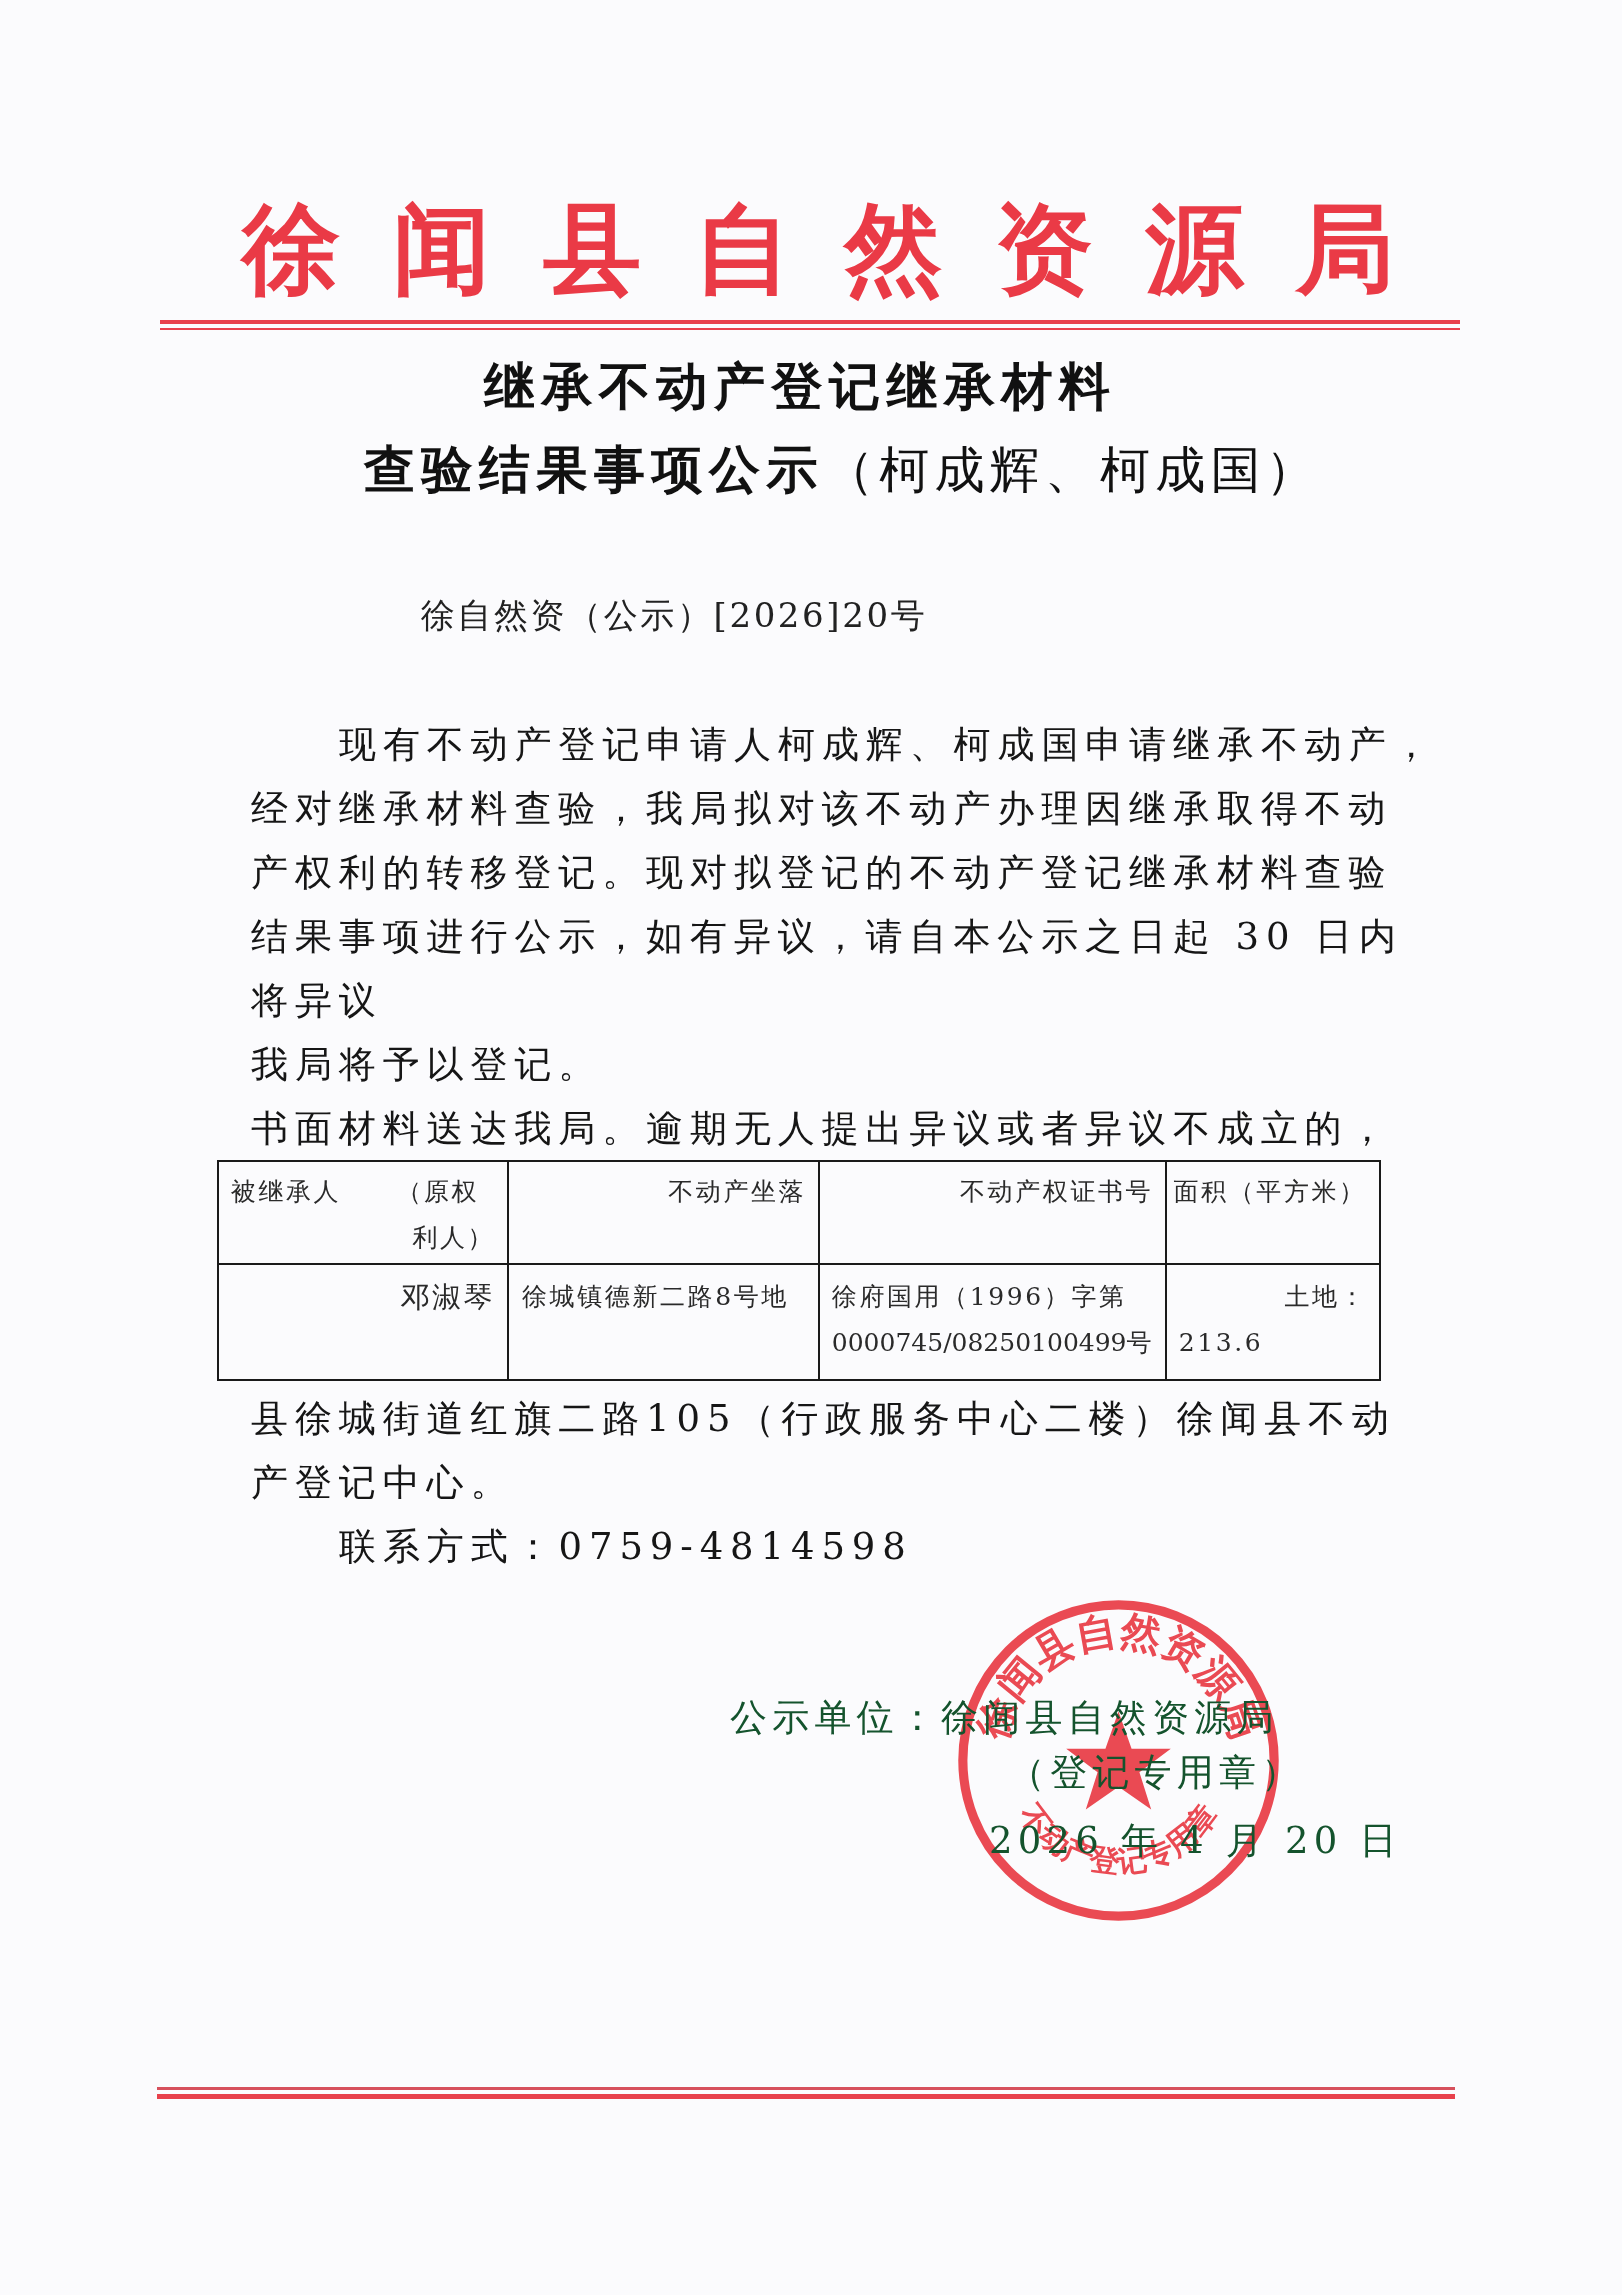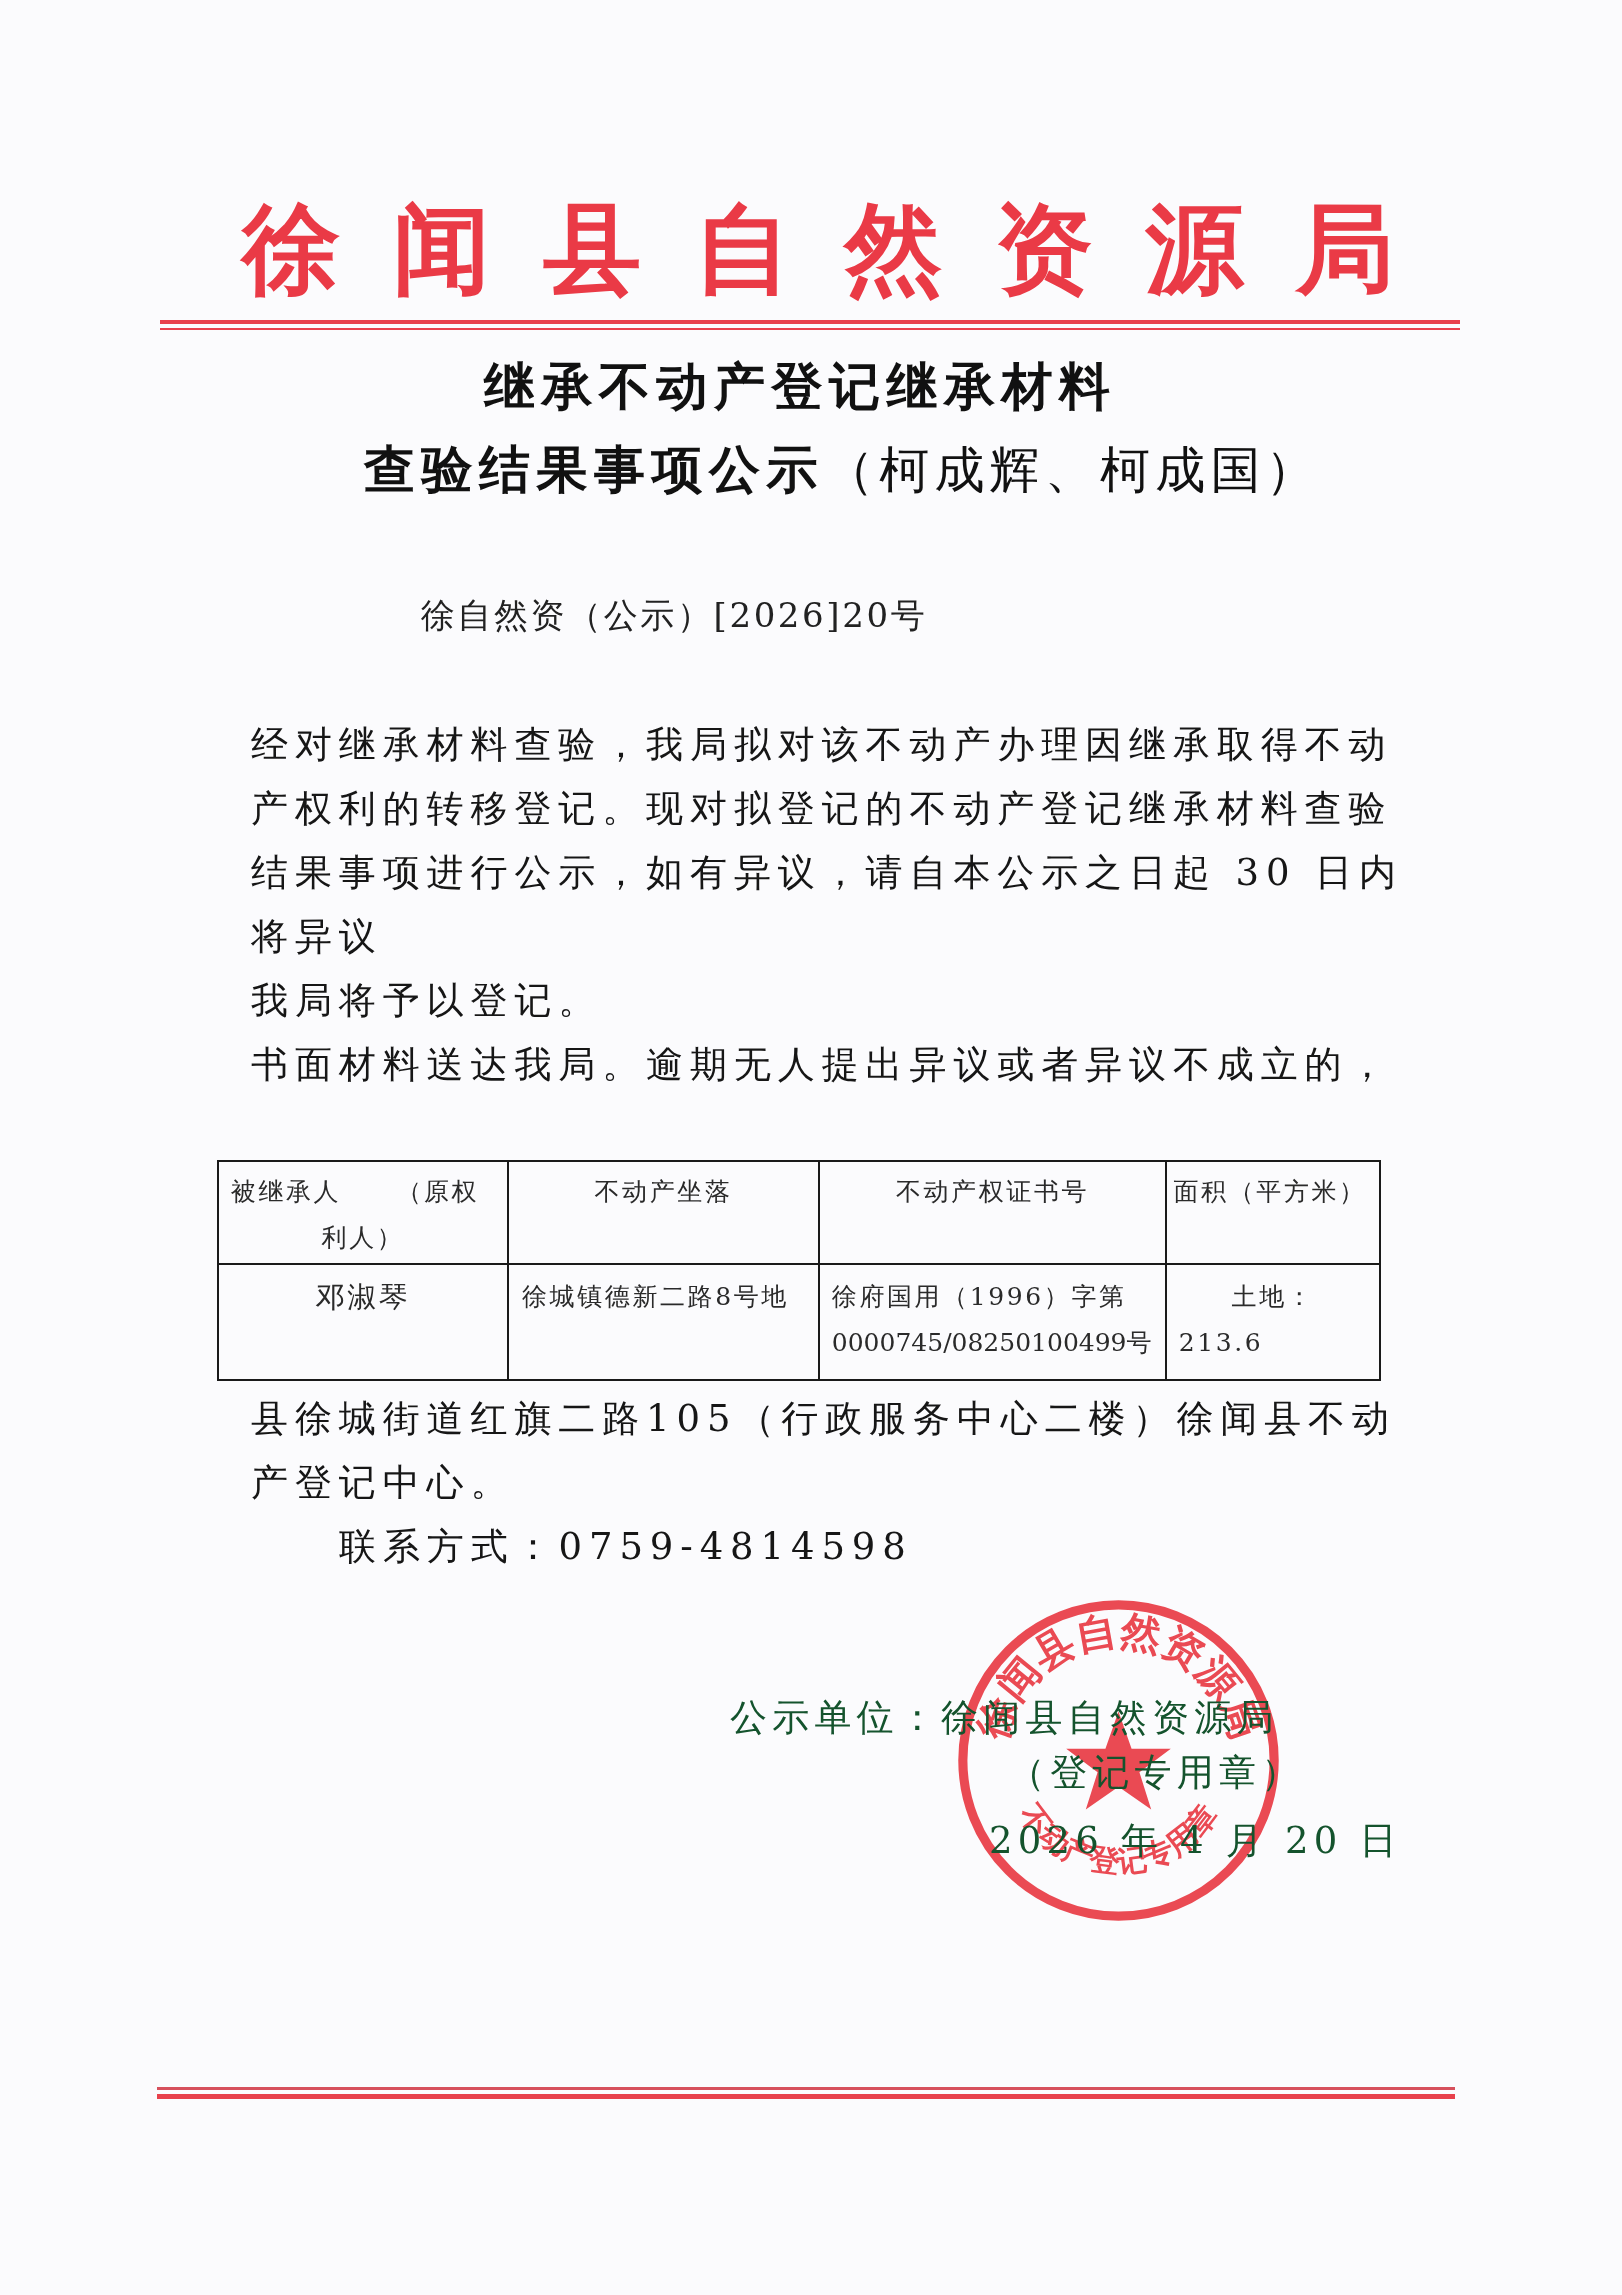--- a/index.html
+++ b/index.html
@@ -43,21 +43,21 @@
     left:217px; top:1160px; width:1162px; height:216px;
     border-collapse:collapse; table-layout:fixed;
     font-size:25px; color:#2a2a2a; letter-spacing:2.6px;
   }
   .tbl td {
     border:2.6px solid #1a1a1a; vertical-align:top; padding:9.2px 11.8px 0 11.8px;
     line-height:46px;
   }
   .tbl tr.head td { height:92px;font-family:Liberation Mono, monospace; }
   .tbl tr.row td { height:105px; }
-  .c { text-align:center; }
+  .c { text-align:right; }
   .seal {
     left:955px; top:1597px; width:327px; height:327px; opacity:0.88;
   }
   .sign {
     font-size:37px; line-height:46px; letter-spacing:5.2px; color:#14532d; white-space:nowrap;
   }
 </style>
 </head>
 <body>
 
@@ -75,20 +75,21 @@
 <div class="abs rule" style="top:328px;height:2px;"></div>
 
 <div class="abs doc-title" style="left:484px; top:357px;">继承不动产登记继承材料</div>
 <div class="abs doc-title" style="left:364px; top:440px;">
   <span>查验结果事项公示</span><span class="sub">（柯成辉、柯成国）</span>
 </div>
 
 <div class="abs docno">徐自然资（公示）[2026]20号</div>
 
 <div class="abs body-text" style="top:713px;">
+  <p class="indent">现有不动产登记申请人柯成辉、柯成国申请继承不动产，</p>
   <p>经对继承材料查验，我局拟对该不动产办理因继承取得不动</p>
   <p>产权利的转移登记。现对拟登记的不动产登记继承材料查验</p>
   <p>结果事项进行公示，如有异议，请自本公示之日起 30 日内</p>
   <p>将异议</p>
   <p>我局将予以登记。</p>
   <p>书面材料送达我局。逾期无人提出异议或者异议不成立的，</p>
 </div>
 
 <table class="abs tbl">
   <colgroup>

